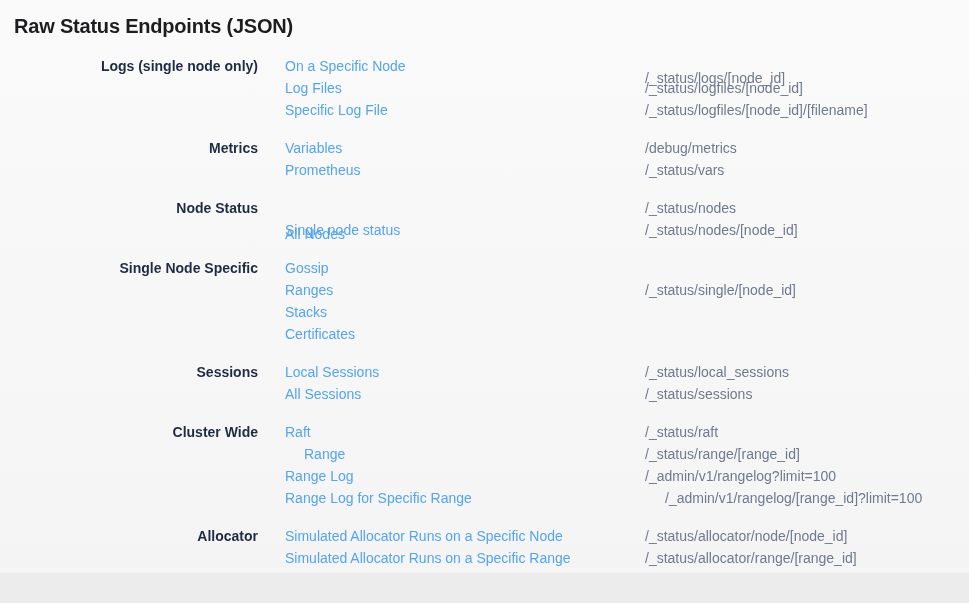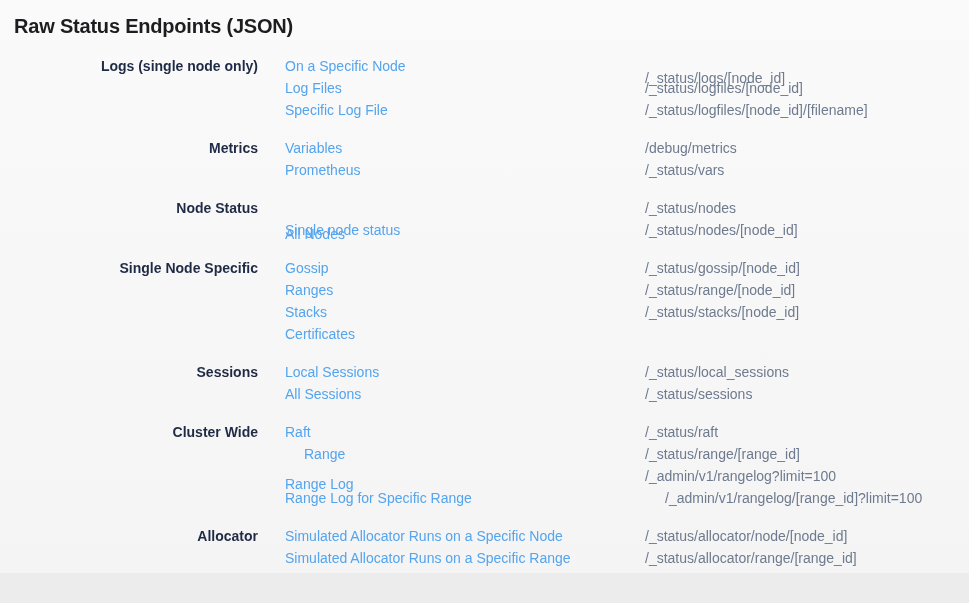--- a/index.html
+++ b/index.html
@@ -83,41 +83,39 @@
     <div class="section">
       <div class="category">Node Status</div>
       <a class="link" href="#" style="grid-row: 1; margin-top: 26px;">All Nodes</a>
       <div class="path" style="grid-row: 1;">/_status/nodes</div>
       <a class="link" href="#" style="grid-row: 2;">Single node status</a>
       <div class="path" style="grid-row: 2;">/_status/nodes/[node_id]</div>
     </div>
     <div class="section">
       <div class="category">Single Node Specific</div>
       <a class="link" href="#" style="grid-row: 1;">Gossip</a>
-      <div class="path" style="grid-row: 1;">/_status/gossip/[node_id]</div>
       <a class="link" href="#" style="grid-row: 2;">Ranges</a>
-      <div class="path" style="grid-row: 2;">/_status/range/[node_id]</div>
+      <div class="path" style="grid-row: 2;">/_status/single/[node_id]</div>
       <a class="link" href="#" style="grid-row: 3;">Stacks</a>
-      <div class="path" style="grid-row: 3;">/_status/stacks/[node_id]</div>
       <a class="link" href="#" style="grid-row: 4;">Certificates</a>
     </div>
     <div class="section">
       <div class="category">Sessions</div>
       <a class="link" href="#" style="grid-row: 1;">Local Sessions</a>
       <div class="path" style="grid-row: 1;">/_status/local_sessions</div>
       <a class="link" href="#" style="grid-row: 2;">All Sessions</a>
       <div class="path" style="grid-row: 2;">/_status/sessions</div>
     </div>
     <div class="section">
       <div class="category">Cluster Wide</div>
       <a class="link" href="#" style="grid-row: 1;">Raft</a>
       <div class="path" style="grid-row: 1;">/_status/raft</div>
       <a class="link" href="#" style="grid-row: 2; margin-left: 19px;">Range</a>
       <div class="path" style="grid-row: 2;">/_status/range/[range_id]</div>
-      <a class="link" href="#" style="grid-row: 3; margin-top: 8px;">Range Log</a>
+      <a class="link" href="#" style="grid-row: 3;">Range Log</a>
       <div class="path" style="grid-row: 3;">/_admin/v1/rangelog?limit=100</div>
       <a class="link" href="#" style="grid-row: 4;">Range Log for Specific Range</a>
       <div class="path" style="grid-row: 4; margin-left: 20px;">/_admin/v1/rangelog/[range_id]?limit=100</div>
     </div>
     <div class="section">
       <div class="category">Allocator</div>
       <a class="link" href="#" style="grid-row: 1;">Simulated Allocator Runs on a Specific Node</a>
       <div class="path" style="grid-row: 1;">/_status/allocator/node/[node_id]</div>
       <a class="link" href="#" style="grid-row: 2;">Simulated Allocator Runs on a Specific Range</a>
       <div class="path" style="grid-row: 2;">/_status/allocator/range/[range_id]</div>

